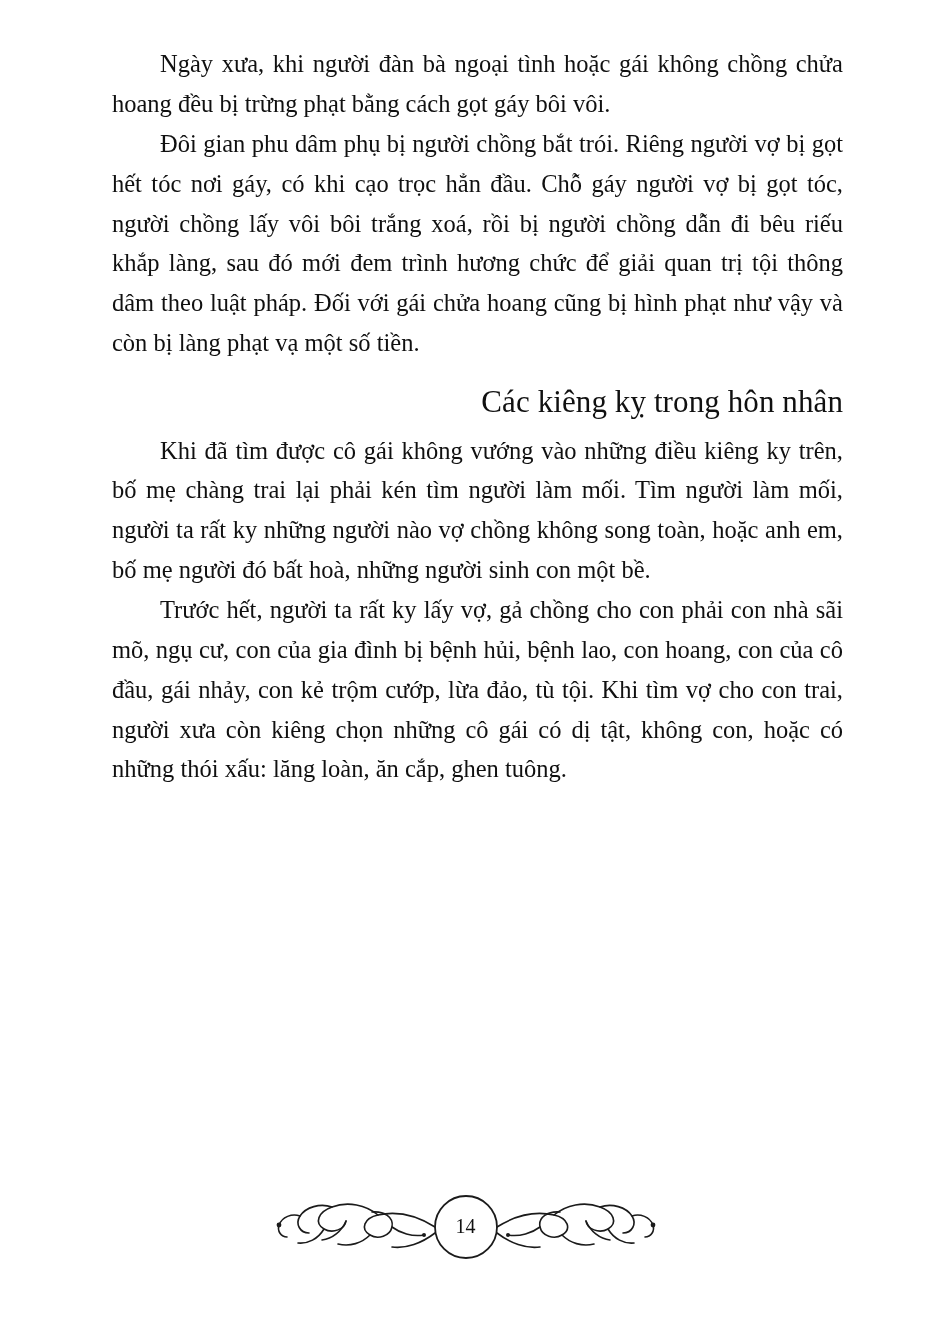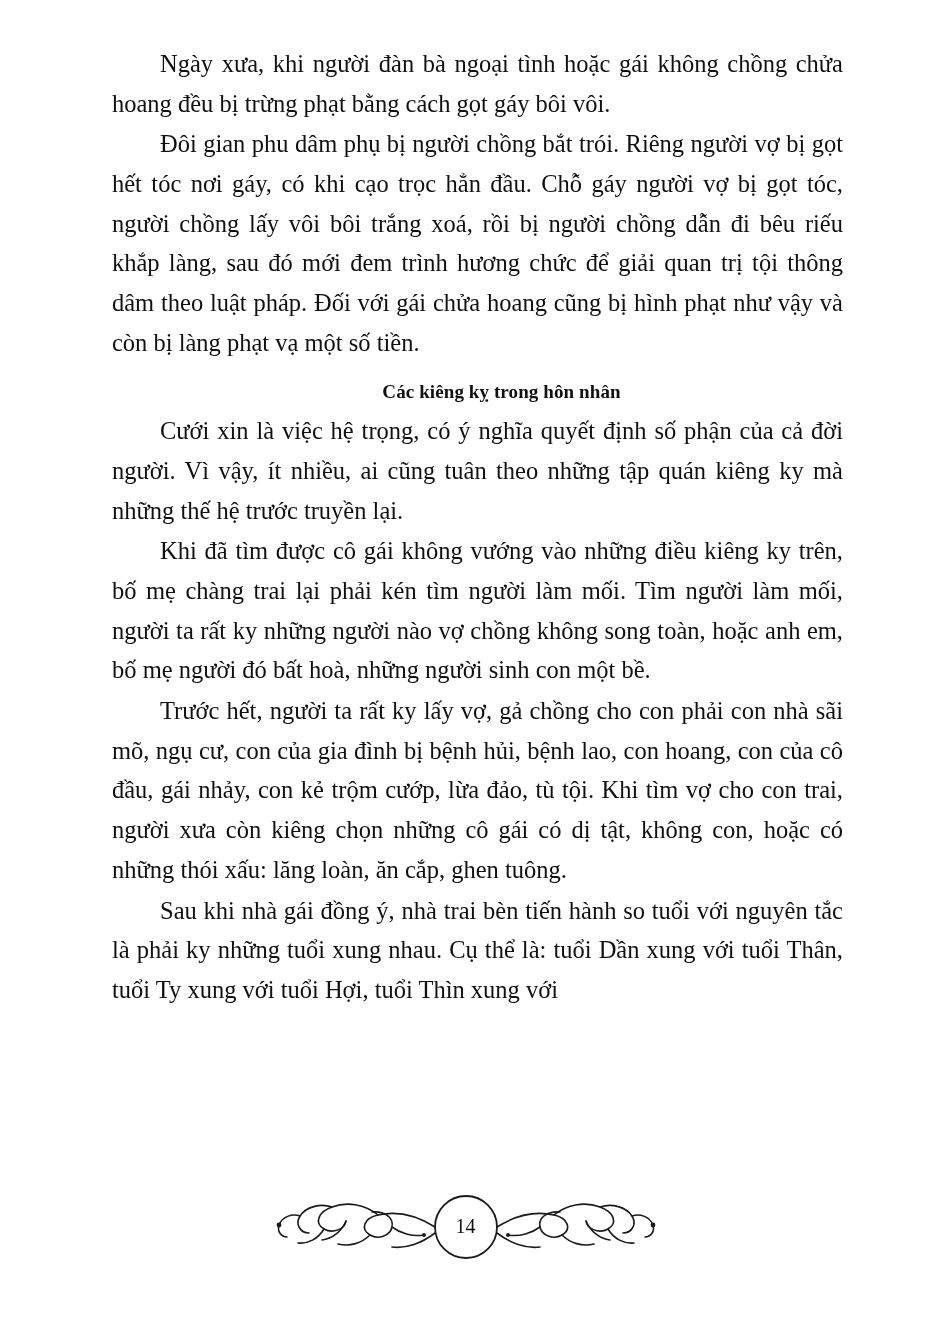--- a/index.html
+++ b/index.html
@@ -28,25 +28,25 @@
     line-height: 1.62;
     text-align: justify;
     text-justify: inter-word;
     color: #101010;
   }
   p.para {
     margin: 0 0 1px 0;
     text-indent: 48px;
   }
   h2.subhead {
-    font-size: 19px;
-    font-weight: bold;
+    font-size: 31px;
+    font-weight: normal;
     margin: 14px 0 4px 0;
     text-indent: 48px;
-    text-align: center;
+    text-align: right;
     letter-spacing: 0.1px;
   }
   
   .footer {
     position: absolute;
     left: 0;
     top: 1172px;
     width: 931px;
     height: 110px;
     display: flex;
@@ -80,24 +80,22 @@
 <body>
 
 <div class="page">
   <div class="body-text">
 
     <p class="para">Ngày xưa, khi người đàn bà ngoại tình hoặc gái không chồng chửa hoang đều bị trừng phạt bằng cách gọt gáy bôi vôi.</p>
     <p class="para">Đôi gian phu dâm phụ bị người chồng bắt trói. Riêng người vợ bị gọt hết tóc nơi gáy, có khi cạo trọc hẳn đầu. Chỗ gáy người vợ bị gọt tóc, người chồng lấy vôi bôi trắng xoá, rồi bị người chồng dẫn đi bêu riếu khắp làng, sau đó mới đem trình hương chức để giải quan trị tội thông dâm theo luật pháp. Đối với gái chửa hoang cũng bị hình phạt như vậy và còn bị làng phạt vạ một số tiền.</p>
 
     <h2 class="subhead">Các kiêng kỵ trong hôn nhân</h2>
 
-    <p class="para">Cưới xin là việc hệ trọng, có ý nghĩa quyết định số phận của cả đời người. Vì vậy, ít nhiều, ai cũng tuân theo những tập quán kiêng ky mà những thế hệ trước truyền lại.</p>
     <p class="para">Khi đã tìm được cô gái không vướng vào những điều kiêng ky trên, bố mẹ chàng trai lại phải kén tìm người làm mối. Tìm người làm mối, người ta rất ky những người nào vợ chồng không song toàn, hoặc anh em, bố mẹ người đó bất hoà, những người sinh con một bề.</p>
     <p class="para">Trước hết, người ta rất ky lấy vợ, gả chồng cho con phải con nhà sãi mõ, ngụ cư, con của gia đình bị bệnh hủi, bệnh lao, con hoang, con của cô đầu, gái nhảy, con kẻ trộm cướp, lừa đảo, tù tội. Khi tìm vợ cho con trai, người xưa còn kiêng chọn những cô gái có dị tật, không con, hoặc có những thói xấu: lăng loàn, ăn cắp, ghen tuông.</p>
-    <p class="para">Sau khi nhà gái đồng ý, nhà trai bèn tiến hành so tuổi với nguyên tắc là phải ky những tuổi xung nhau. Cụ thể là: tuổi Dần xung với tuổi Thân, tuổi Ty xung với tuổi Hợi, tuổi Thìn xung với</p>
 
   </div>
 </div>
 
 <div class="footer">
   <svg class="ornament" width="420" height="92" viewBox="0 0 420 92">
     <g fill="none" stroke="#1b1b1b" stroke-width="1.6" stroke-linecap="round">
 
       <circle cx="210" cy="46" r="31" stroke-width="1.8"></circle>
 

